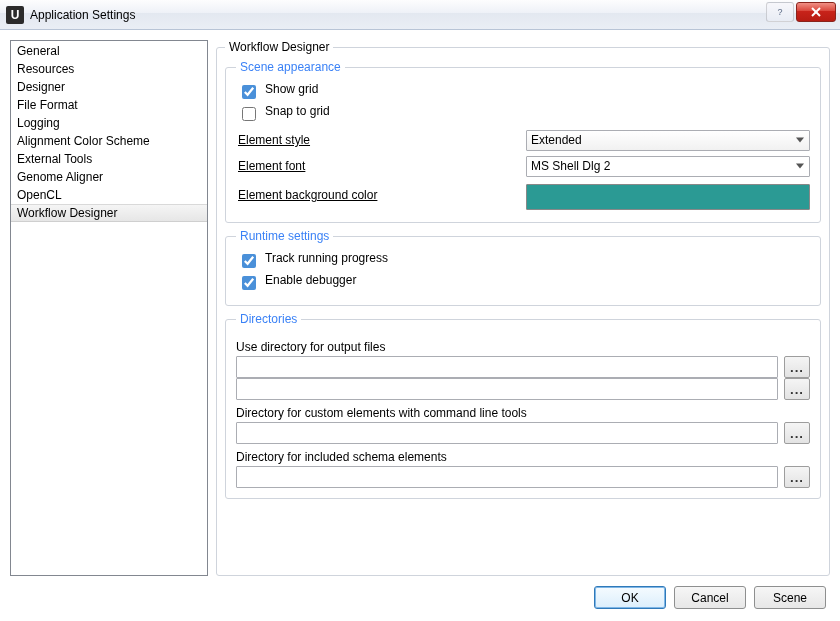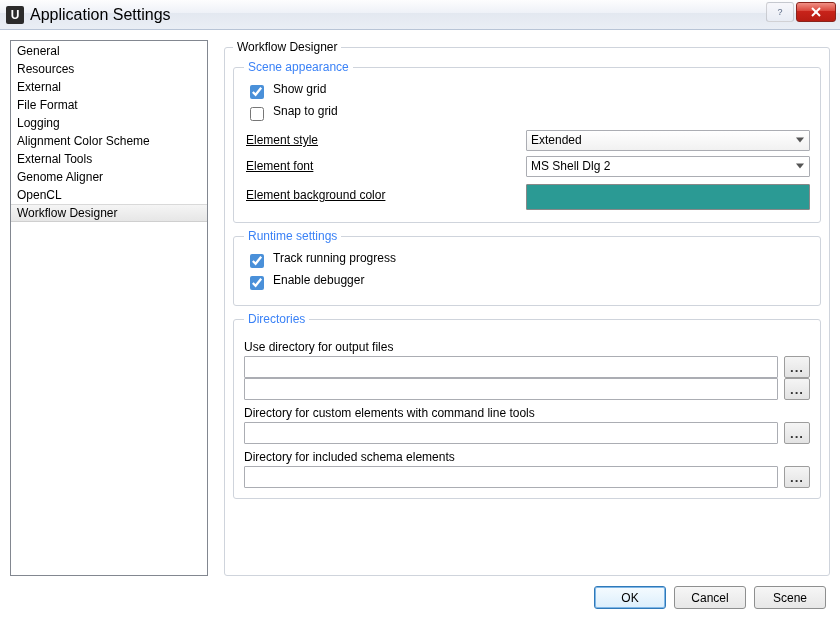--- a/index.html
+++ b/index.html
@@ -28,21 +28,21 @@
     width: 18px; height: 18px;
     background: #2b2b2b;
     color: #fff;
     font-weight: bold;
     font-size: 12px;
     display:flex; align-items:center; justify-content:center;
     border-radius: 2px;
     margin-right: 6px;
   }
   .titlebar-text {
-    font-size: 16px;
+    font-size: 12px;
   }
   .titlebar-buttons {
     position: absolute;
     right: 4px; top: 2px;
     display: flex;
     gap: 2px;
   }
   .tbtn {
     width: 40px; height: 20px;
     border: 1px solid rgba(0,0,0,0.15);
@@ -64,21 +64,21 @@
   
   .dialog-body {
     height: calc(100% - 30px);
     padding: 10px;
     display:flex;
     flex-direction: column;
   }
   .split {
     display:flex;
     flex: 1;
-    gap: 16px;
+    gap: 8px;
     min-height:0;
   }
 
   
   .cat-list {
     width: 198px;
     border: 1px solid #828790;
     background: #fff;
     padding: 1px 0;
     overflow:auto;
@@ -261,21 +261,21 @@
     </div>
   </div>
 </div>
 
 <div class="dialog-body">
   <div class="split">
 
     <div class="cat-list" id="cat-list">
         <div class="cat-item">General</div>
         <div class="cat-item">Resources</div>
-        <div class="cat-item">External</div>
+        <div class="cat-item">Designer</div>
         <div class="cat-item">File Format</div>
         <div class="cat-item">Logging</div>
         <div class="cat-item">Alignment Color Scheme</div>
         <div class="cat-item">External Tools</div>
         <div class="cat-item">Genome Aligner</div>
         <div class="cat-item">OpenCL</div>
         <div class="cat-item selected">Workflow Designer</div>
       </div>
 
     <div class="right-panel">

